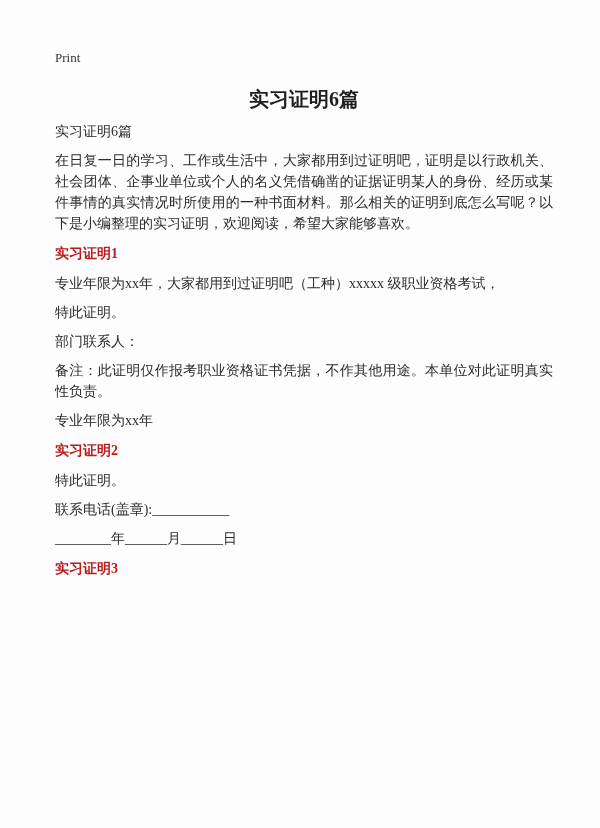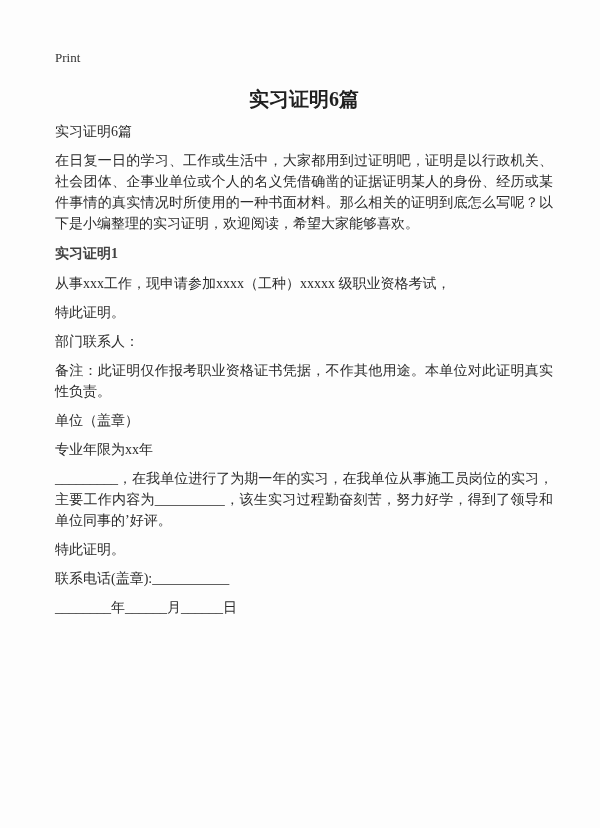--- a/index.html
+++ b/index.html
@@ -46,45 +46,45 @@
     font-size: 14px;
     line-height: 21px;
     text-align: justify;
     word-break: break-all;
   }
   .sec-heading {
     margin: 9px 0;
     font-size: 14px;
     line-height: 21px;
     font-weight: bold;
-    color: #404040;
+    color: #b91c1c;
   }
 </style>
 </head>
 <body>
 
 <div class="page">
 
   <a class="print-link">Print</a>
 
   <h1 class="doc-title">实习证明6篇</h1>
 
   <p class="subtitle">实习证明6篇</p>
 
   <p class="para">在日复一日的学习、工作或生活中，大家都用到过证明吧，证明是以行政机关、社会团体、企事业单位或个人的名义凭借确凿的证据证明某人的身份、经历或某件事情的真实情况时所使用的一种书面材料。那么相关的证明到底怎么写呢？以下是小编整理的实习证明，欢迎阅读，希望大家能够喜欢。</p>
 
   <h2 class="sec-heading">实习证明1</h2>
 
-  <p class="para">从事xxx工作，现申请参加xxxx（工种）xxxxx 级职业资格考试，</p>
+  <p class="para">专业年限为xx年，大家都用到过证明吧（工种）xxxxx 级职业资格考试，</p>
   <p class="para">特此证明。</p>
   <p class="para">部门联系人：</p>
   <p class="para">备注：此证明仅作报考职业资格证书凭据，不作其他用途。本单位对此证明真实性负责。</p>
-  <p class="para">单位（盖章）</p>
   <p class="para">专业年限为xx年</p>
 
+  <h2 class="sec-heading">实习证明2</h2>
 
-  <p class="para">_________，在我单位进行了为期一年的实习，在我单位从事施工员岗位的实习，主要工作内容为__________，该生实习过程勤奋刻苦，努力好学，得到了领导和单位同事的’好评。</p>
   <p class="para">特此证明。</p>
   <p class="para">联系电话(盖章):___________</p>
   <p class="para">________年______月______日</p>
 
+  <h2 class="sec-heading">实习证明3</h2>
 
 </div>
 
 </body></html>

